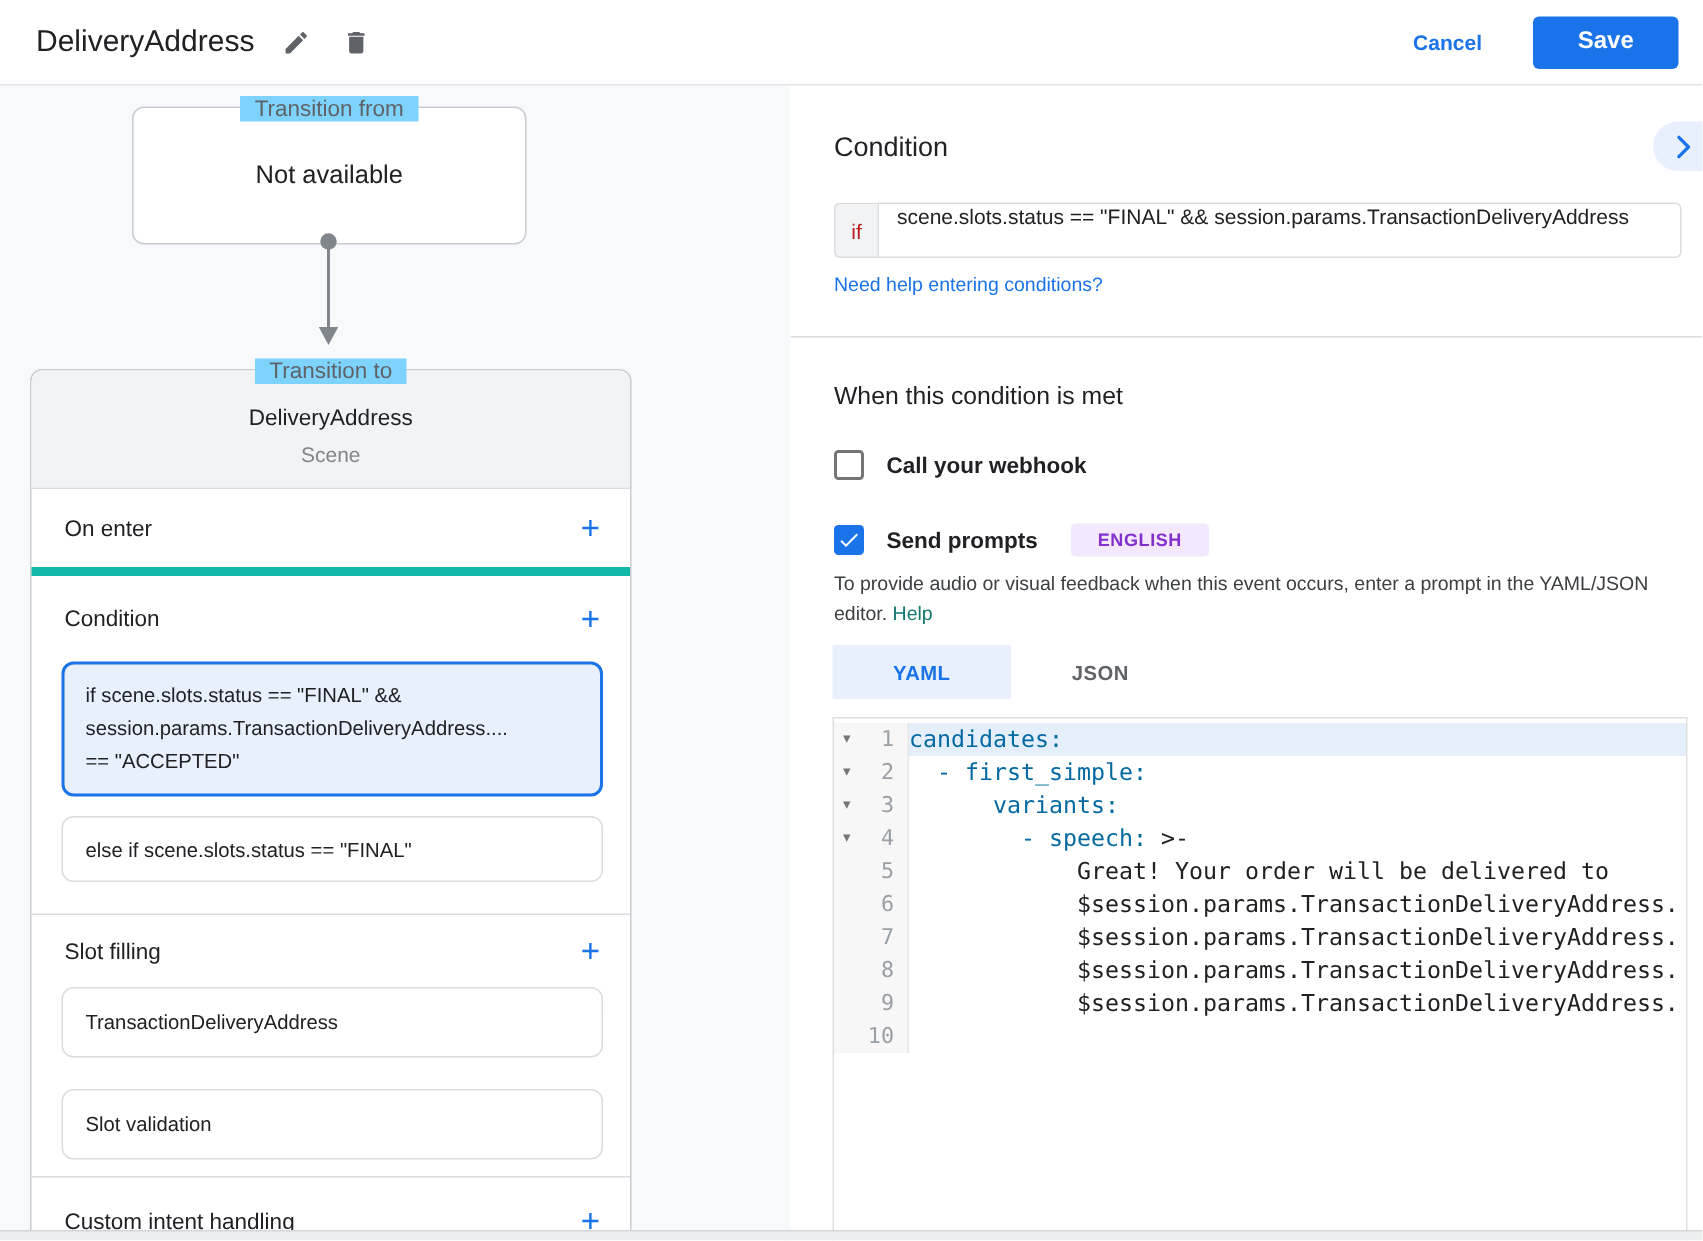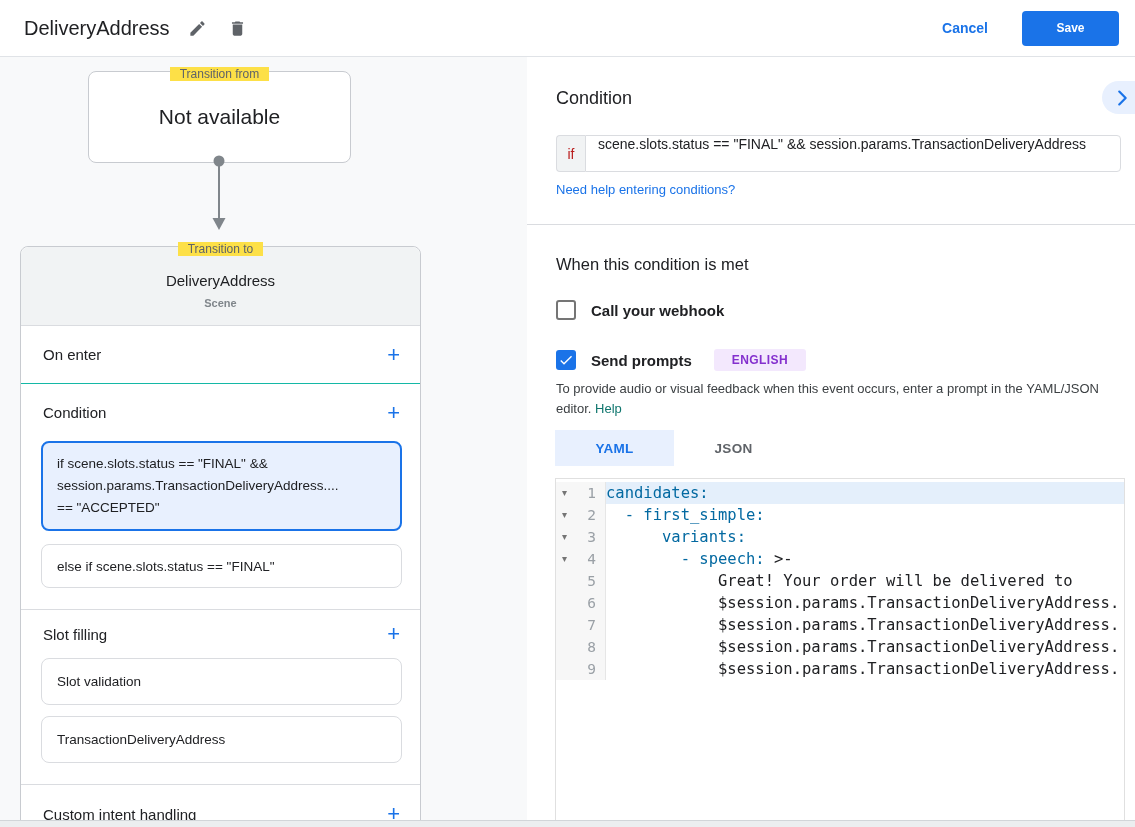--- a/index.html
+++ b/index.html
@@ -9,45 +9,45 @@
   
   .topbar { position:absolute; left:0; top:0; width:1135px; height:57px; background:#fff;
             border-bottom:1px solid #e0e3e7; display:flex; align-items:center; z-index:20; }
   .topbar-title { font-size:20px; color:#202124; margin-left:24px; }
   .icon-btn { width:32px; height:32px; display:flex; align-items:center; justify-content:center; cursor:pointer; }
   .icon-btn svg { width:19px; height:19px; fill:#5f6368; }
   .pencil { margin-left:12px; }
   .trash { margin-left:8px; }
   .topbar-spacer { flex:1; }
   .cancel-btn { color:#1a73e8; font-size:14px; font-weight:700; margin-right:34px; cursor:pointer; }
-  .save-btn { background:#1a73e8; color:#fff; font-size:12px; font-weight:700; border:none; border-radius:4px;
+  .save-btn { background:#1a73e8; color:#fff; font-size:16px; font-weight:700; border:none; border-radius:4px;
               width:97px; height:35px; margin-right:16px; cursor:pointer; }
 
   
   .canvas { position:absolute; left:0; top:57px; width:527px; height:770px; background:#f8f9fa; }
 
   .from-box { position:absolute; left:88px; top:14px; width:263px; height:92px; background:#fff;
               border:1px solid #c8cbd0; border-radius:8px; display:flex; align-items:center; justify-content:center; }
   .float-label { position:absolute; top:-8px; left:0; right:0; text-align:center; }
-  .float-label span { background:#fde047; padding:0 10px; font-size:12px; color:#5f6368; }
-  .from-value { font-size:21px; color:#202124; }
+  .float-label span { background:#7dd3fc; padding:0 10px; font-size:15px; color:#5f6368; }
+  .from-value { font-size:17px; color:#202124; }
 
   .connector { position:absolute; left:207px; top:97px; }
 
   .scene-card { position:absolute; left:20px; top:189px; width:401px; height:577px; background:#fff;
                 border:1px solid #c8cbd0; border-radius:8px 8px 0 0; }
   .scene-head { height:79px; background:#f1f3f4; border-bottom:1px solid #dadce0; border-radius:8px 8px 0 0;
                 display:flex; flex-direction:column; align-items:center; justify-content:center; }
   .scene-name { font-size:15px; color:#202124; margin-top:8px; }
-  .scene-type { font-size:11px; color:#80868b; margin-top:8px;font-weight:bold; }
+  .scene-type { font-size:14px; color:#80868b; margin-top:8px; }
 
   .sec-row { display:flex; align-items:center; justify-content:space-between; padding:0 20px 0 22px; }
   .sec-label { font-size:15px; color:#202124; }
   .add-icon { color:#1a73e8; font-size:22px; font-weight:400; cursor:pointer; line-height:1; }
-  .row-onenter { height:58px; border-bottom:1px solid #14b8a6;text-align:right; }
+  .row-onenter { height:58px; border-bottom:6px solid #14b8a6;text-align:right; }
   .sec-head { height:57px; }
   .sec-condition { border-bottom:1px solid #dadce0; padding:0 20px; }
   .sec-condition .sec-row, .sec-slot .sec-row { padding:0 0 0 2px; }
   .chip-selected { width:361px; min-height:84px; background:#e8f0fe; border:2px solid #1a73e8; border-radius:8px;
                    padding:10px 14px; font-size:13.5px; line-height:22px; color:#202124; margin-bottom:13px; cursor:pointer; }
   .chip-else { width:361px; height:44px; background:#fff; border:1px solid #dadce0; border-radius:8px;
                display:flex; align-items:center; padding:0 15px; font-size:13.5px; color:#202124; margin-bottom:21px; cursor:pointer; }
   .sec-slot { border-bottom:1px solid #dadce0; padding:0 20px; }
   .sec-slot .sec-row { height:48px; }
   .slot-box { width:361px; height:47px; background:#fff; border:1px solid #dadce0; border-radius:8px;
@@ -171,25 +171,25 @@
       <div class="chip-else">
         <span>else if scene.slots.status == "FINAL"</span>
       </div>
     </div>
 
     <div class="sec-slot">
       <div class="sec-row">
         <div class="sec-label">Slot filling</div>
         <div class="add-icon">+</div>
       </div>
+      <div class="slot-box second">
+        <span>TransactionDeliveryAddress</span>
+      </div>
       <div class="slot-box first">
         <span>Slot validation</span>
-      </div>
-      <div class="slot-box second">
-        <span>TransactionDeliveryAddress</span>
       </div>
     </div>
 
     <div class="sec-row row-custom">
       <div class="sec-label">Custom intent handling</div>
       <div class="add-icon">+</div>
     </div>
   </div>
 </div>
 
@@ -296,16 +296,23 @@
         </div>
       <div class="code"><span class="k"></span><span class="r">            $session.params.TransactionDeliveryAddress.</span></div>
     </div>
     <div class="cl">
       <div class="gutter">
           <span class="fold"></span>
           <span class="ln">9</span>
         </div>
       <div class="code"><span class="k"></span><span class="r">            $session.params.TransactionDeliveryAddress.</span></div>
     </div>
+    <div class="cl">
+      <div class="gutter">
+          <span class="fold"></span>
+          <span class="ln">10</span>
+        </div>
+      <div class="code"><span class="k"></span><span class="r"></span></div>
+    </div>
   </div>
 </div>
 
 <div class="bottom-strip"></div>
 
 </body></html>

